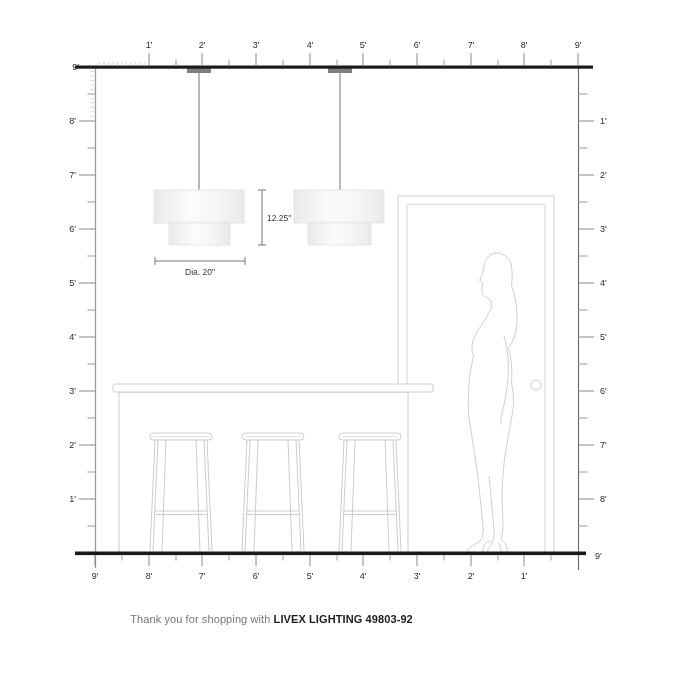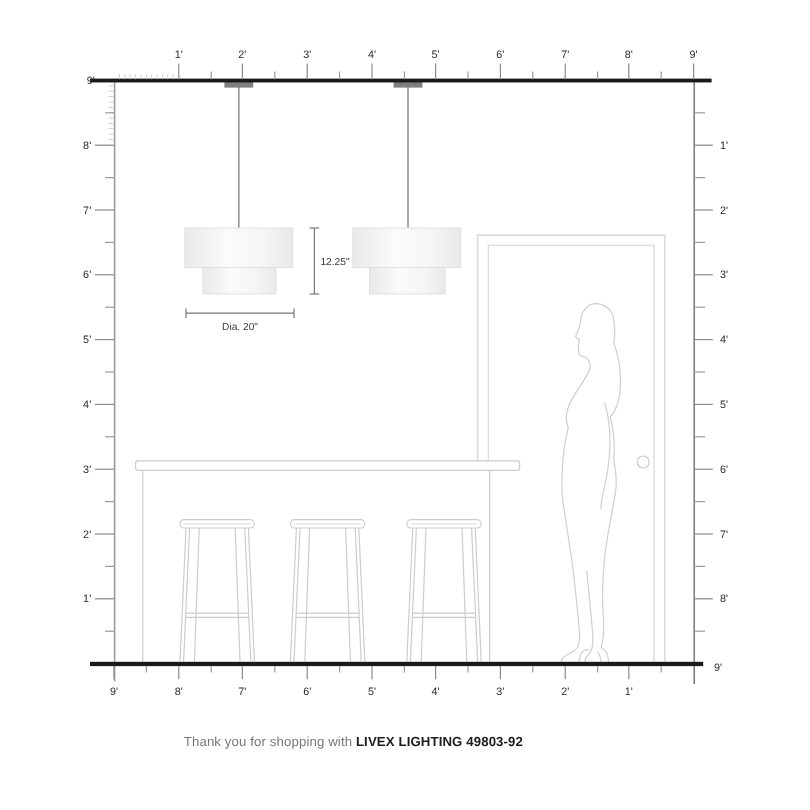--- a/index.html
+++ b/index.html
@@ -6,21 +6,21 @@
   .canvas{
     position:relative;width:675px;height:675px;background:#fff;overflow:hidden;
     font-family:"Liberation Sans", sans-serif;
   }
   svg{position:absolute;top:0;left:0;}
   text{font-family:"Liberation Sans", sans-serif;fill:#2b2b2b;}
   .tick-label{font-size:9px;}
   .dim-label{font-size:8.5px;fill:#3a3a3a;}
   .footer{
     position:absolute;top:613px;left:0;width:543px;text-align:center;
-    font-size:11px;color:#777;letter-spacing:0.1px;padding-left:23px;
+    font-size:11px;color:#777;letter-spacing:0.1px;
   }
   .footer .brand{color:#1c1c1c;font-weight:bold;}
 </style>
 </head>
 <body>
 
 <div class="canvas">
 <svg width="675" height="675" viewBox="0 0 675 675">
   <defs>
     <linearGradient id="shadeGrad" x1="0" y1="0" x2="1" y2="0">

